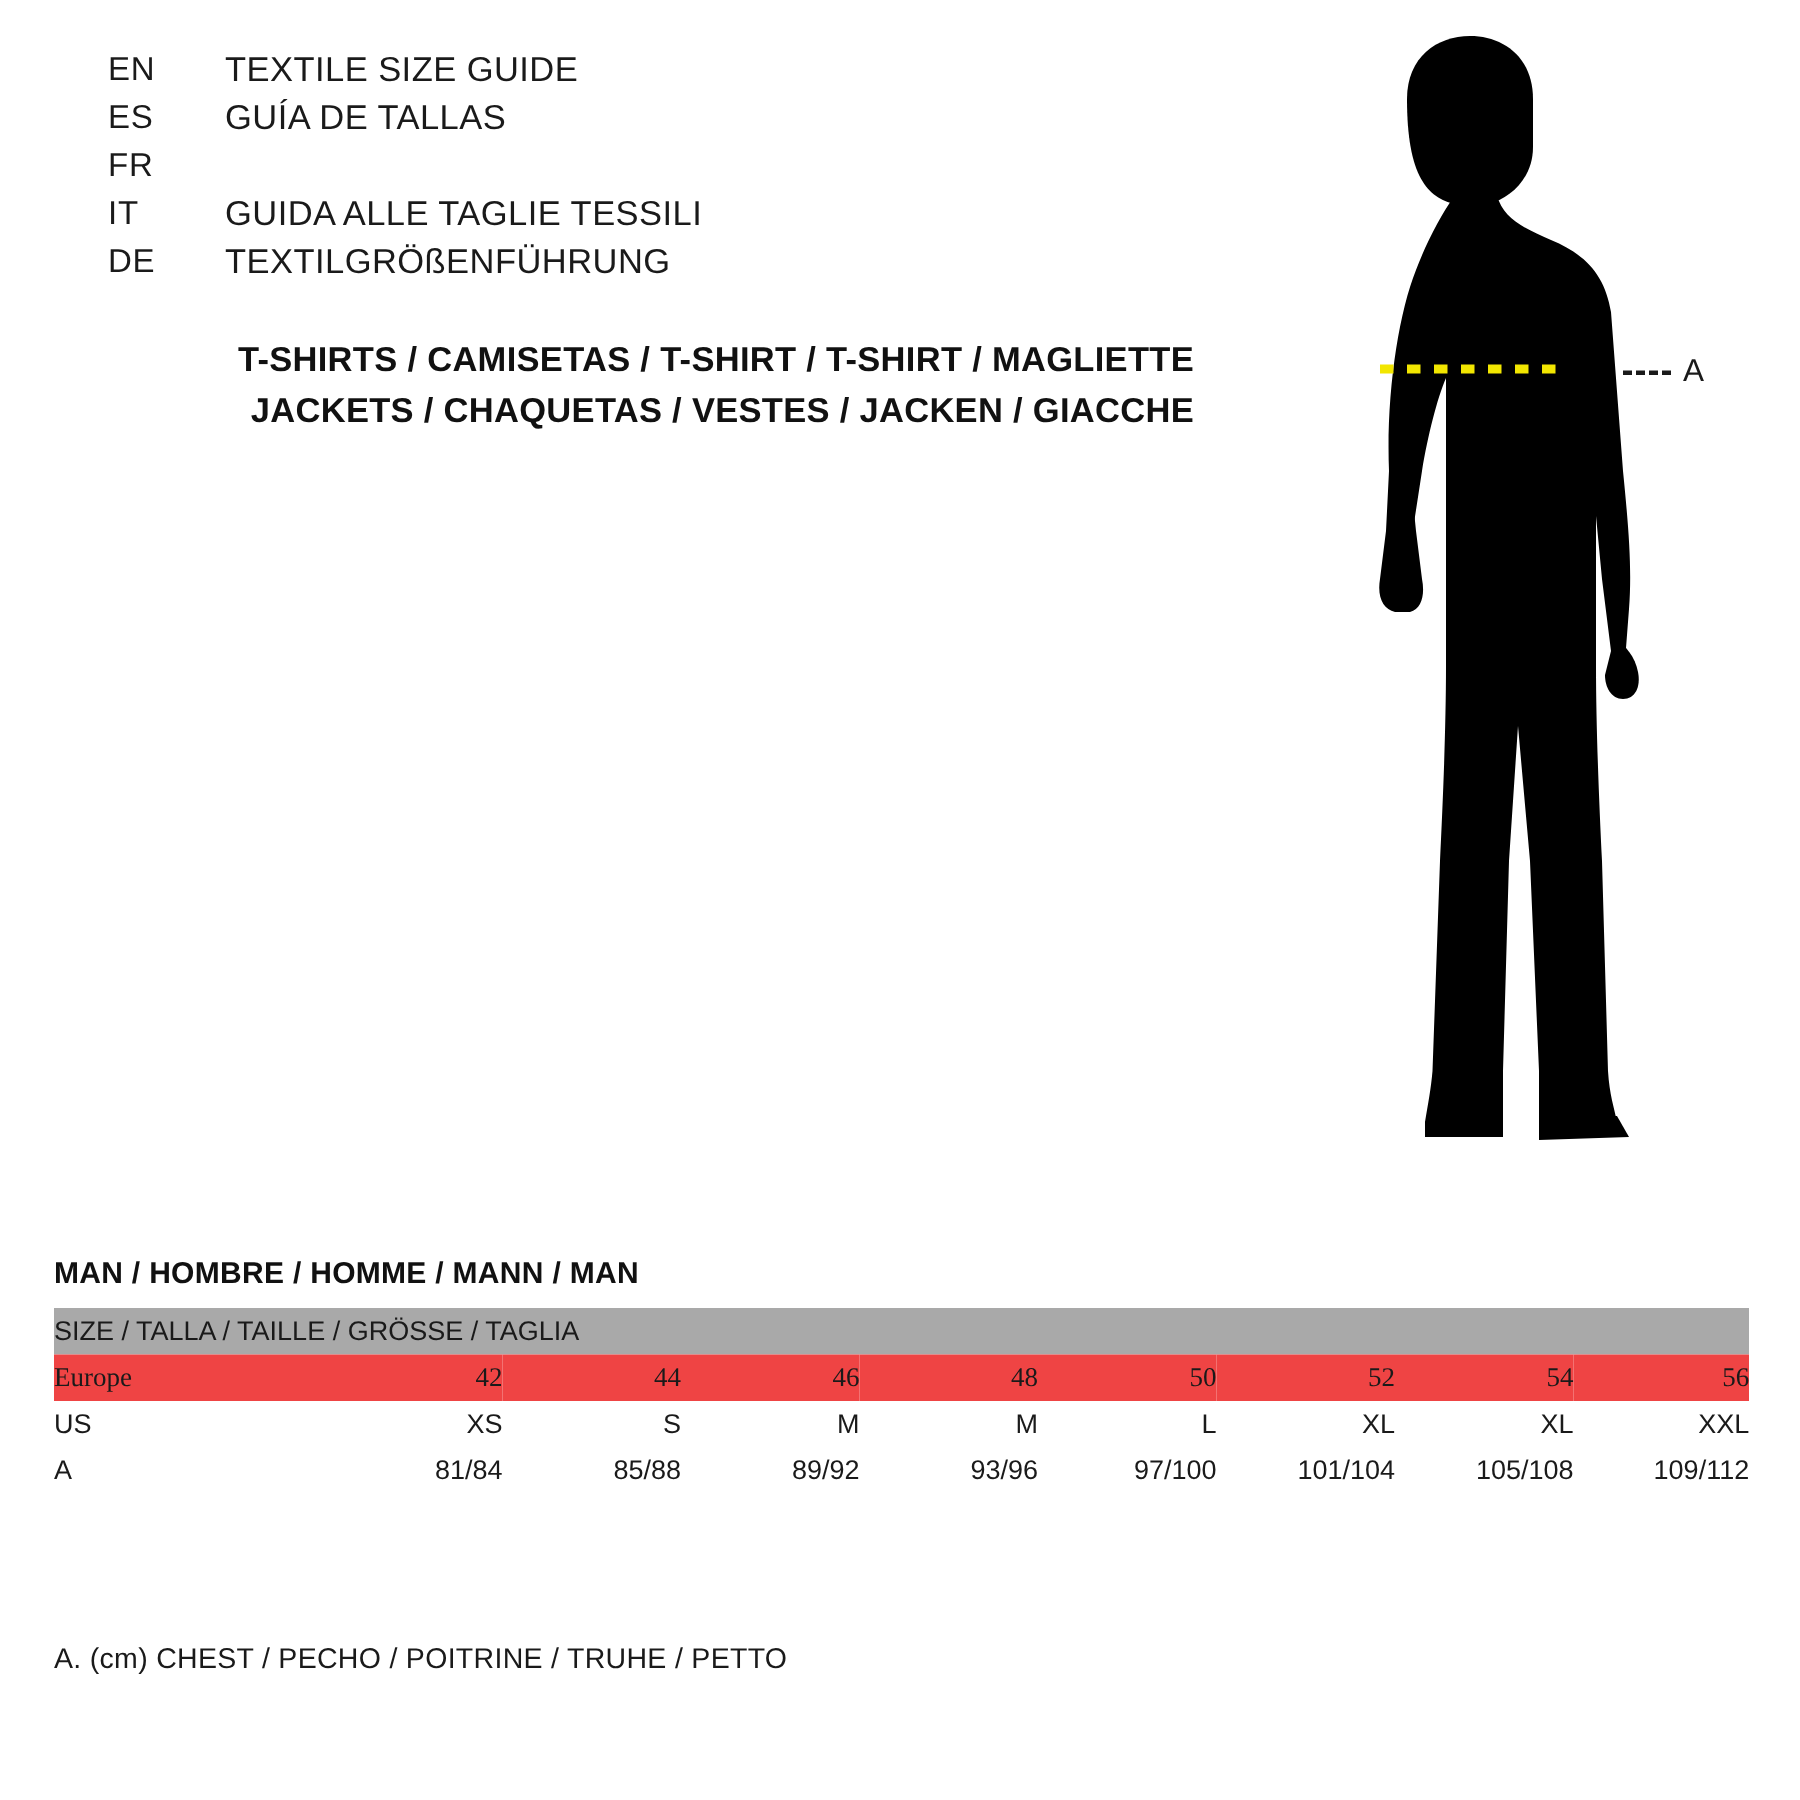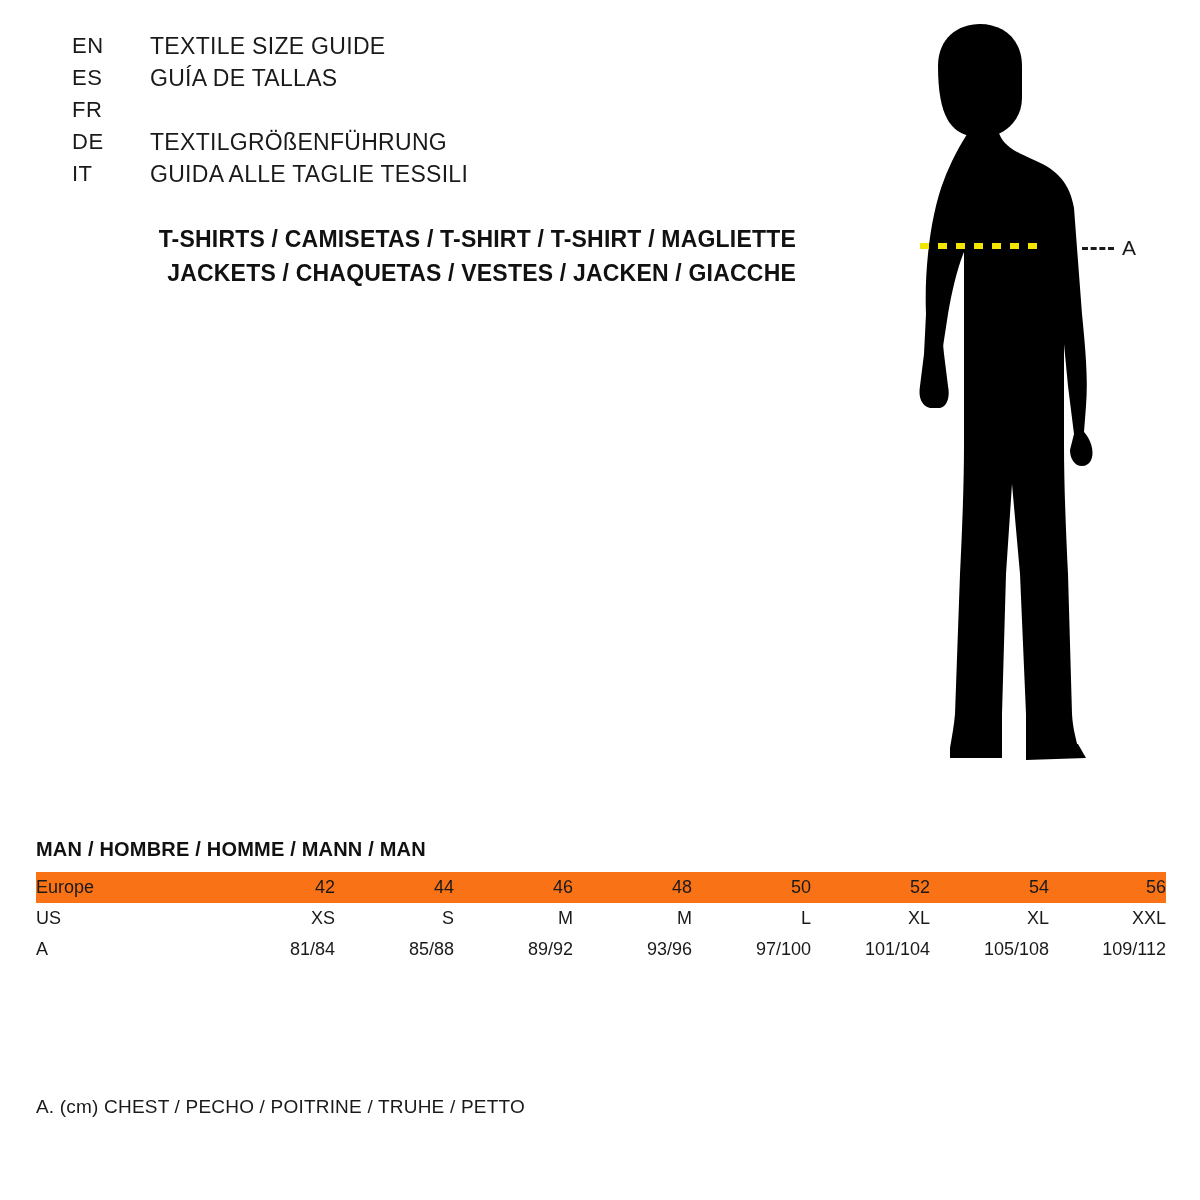--- a/index.html
+++ b/index.html
@@ -109,21 +109,21 @@
     padding: 0;
     vertical-align: middle;
   }
   .row-head td {
     background: #a9a9a9;
     font-size: 17px;
     color: #1f1f1f;
     padding-left: 8px;
     height: 30px;
   }
-  .row-shade td { background: #f97316; }
+  .row-shade td { background: #ef4444; font-family: Liberation Serif, serif; }
   .row-plain td { background: #ffffff; }
   .col-label {
     padding-left: 8px;
     text-align: left;
   }
   .cell { text-align: right; }
 
   .footnote {
     position: absolute;
     top: 1096px;
@@ -142,26 +142,26 @@
     <span class="lang-text">TEXTILE SIZE GUIDE</span>
   </div>
   <div class="lang-row">
     <span class="lang-code">ES</span>
     <span class="lang-text">GUÍA DE TALLAS</span>
   </div>
   <div class="lang-row">
     <span class="lang-code">FR</span>
   </div>
   <div class="lang-row">
+    <span class="lang-code">IT</span>
+    <span class="lang-text">GUIDA ALLE TAGLIE TESSILI</span>
+  </div>
+  <div class="lang-row">
     <span class="lang-code">DE</span>
     <span class="lang-text">TEXTILGRÖßENFÜHRUNG</span>
-  </div>
-  <div class="lang-row">
-    <span class="lang-code">IT</span>
-    <span class="lang-text">GUIDA ALLE TAGLIE TESSILI</span>
   </div>
 </div>
 
 <div class="category-block">
   <div class="category-line">T-SHIRTS / CAMISETAS / T-SHIRT / T-SHIRT / MAGLIETTE</div>
   <div class="category-line">JACKETS / CHAQUETAS / VESTES / JACKEN / GIACCHE</div>
 </div>
 
 <div class="figure-area">
   <svg class="figure-svg" width="360" height="780" viewBox="0 0 360 780">
@@ -207,20 +207,23 @@
       <col style="width:119px">
         <col style="width:119px">
         <col style="width:119px">
         <col style="width:119px">
       <col style="width:119px">
         <col style="width:119px">
         <col style="width:119px">
         <col style="width:117px">
     </colgroup>
     <tbody>
+      <tr class="row-head">
+        <td colspan="9">SIZE / TALLA / TAILLE / GRÖSSE / TAGLIA</td>
+      </tr>
       <tr class="row-shade">
         <td class="col-label">Europe</td>
         <td class="cell">42</td>
         <td class="cell">44</td>
         <td class="cell">46</td>
         <td class="cell">48</td>
         <td class="cell">50</td>
         <td class="cell">52</td>
         <td class="cell">54</td>
         <td class="cell">56</td>

